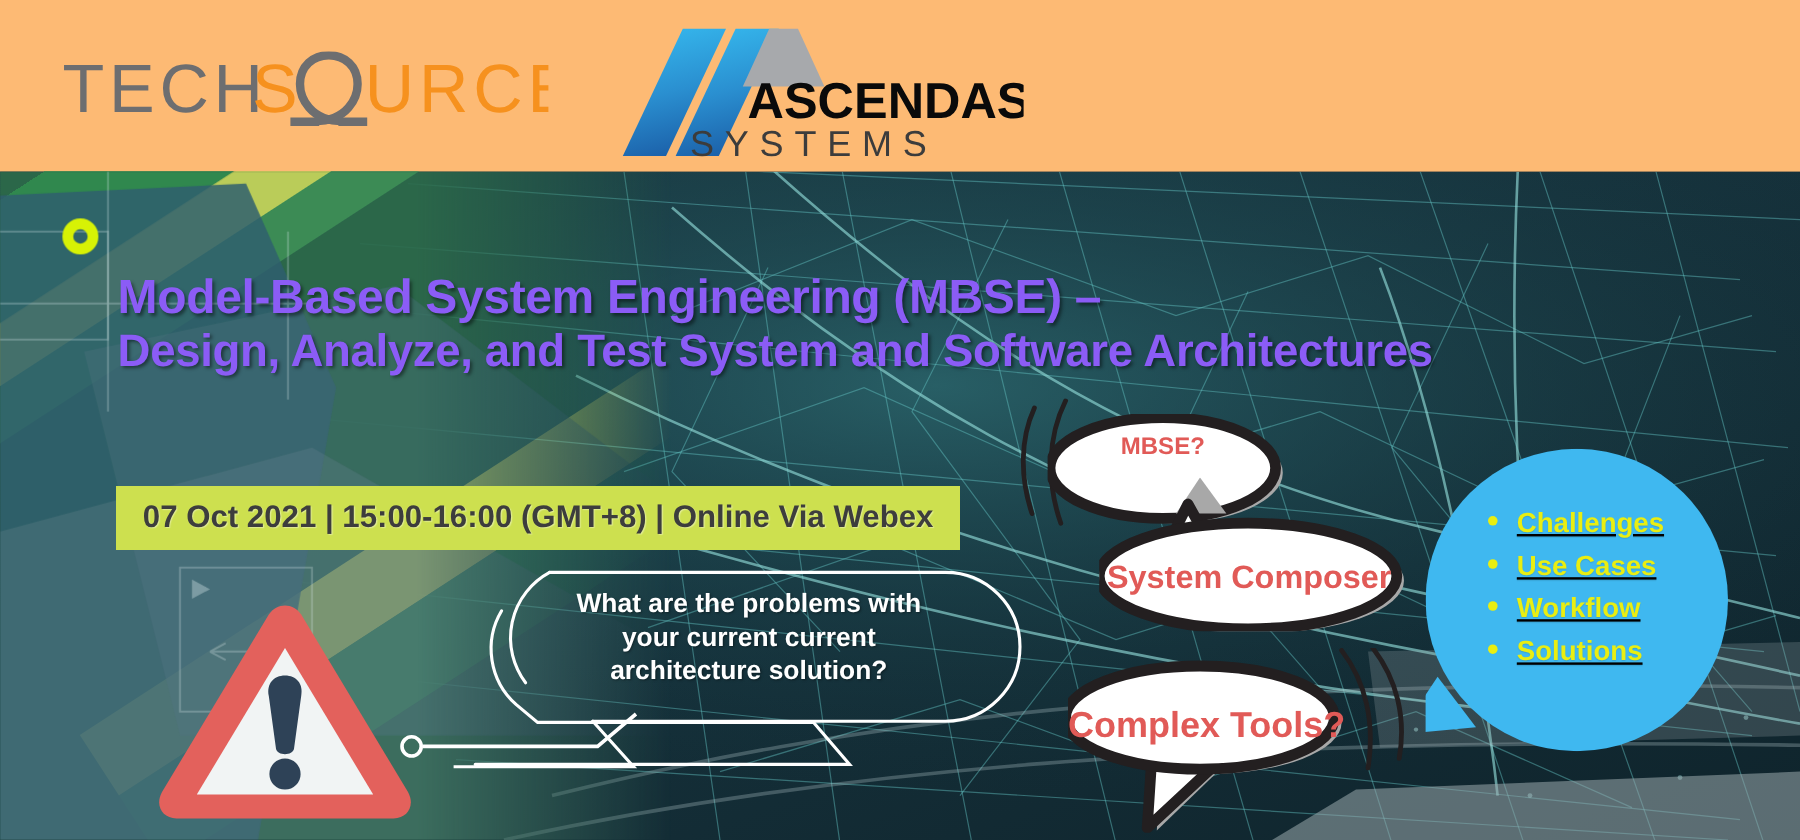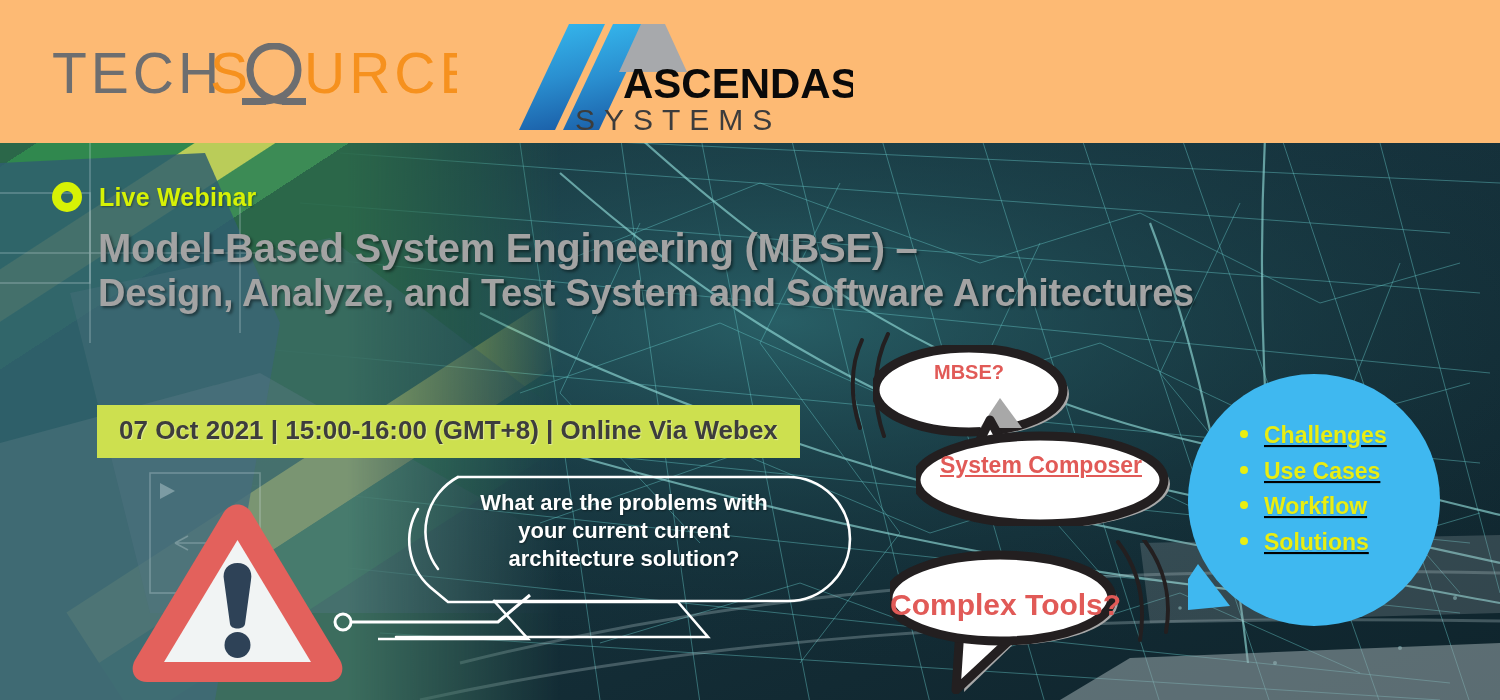--- a/index.html
+++ b/index.html
@@ -19,21 +19,21 @@
   .bg-mesh{position:absolute;inset:0;}
   .bg-left{position:absolute;left:0;top:0;width:560px;height:557px;overflow:hidden;}
 
   
   .live-row{position:absolute;left:52px;top:182px;display:flex;align-items:center;gap:17px;z-index:20;}
   .live-dot{width:30px;height:30px;border-radius:50%;border:9px solid #d7f205;box-sizing:border-box;}
   .live-label{font-size:25px;font-weight:bold;color:#d7f205;letter-spacing:.2px;
               text-shadow:1px 1px 2px rgba(0,0,0,.35);}
 
   
-  .title{position:absolute;left:98px;top:226px;z-index:20;color:#a3a3a3;
+  .title{position:absolute;left:98px;top:226px;z-index:20;color:#8b5cf6;
          text-shadow:2px 2px 3px rgba(0,0,0,.45);}
   .title-l1{font-size:40px;font-weight:bold;line-height:1.12;letter-spacing:-.3px;white-space:nowrap;}
   .title-l2{font-size:38px;font-weight:bold;line-height:1.2;letter-spacing:-.3px;white-space:nowrap;}
 
   
   .datebar{position:absolute;left:97px;top:376px;background:#cde04f;
            padding:10px 22px 12px 22px;z-index:20;margin-top:29px;}
   .datebar span{font-size:26px;font-weight:bold;color:#3d3d3d;white-space:nowrap;
                 text-shadow:1px 1px 1px rgba(255,255,255,.4);}
 
@@ -196,21 +196,20 @@
         <path d="M100 6 L136 6 L86 112 L50 112 Z" fill="url(#agrad)"></path>
         <path d="M128 6 L152 6 L174 54 L106 54 Z" fill="#a7a9ac"></path>
         <text x="110" y="80" font-family="'Liberation Sans',sans-serif" font-size="42" font-weight="bold" fill="#0a0a0a">ASCENDAS</text>
         <text x="62" y="112" font-family="'Liberation Sans',sans-serif" font-size="30" letter-spacing="9" fill="#3c3c3c">SYSTEMS</text>
       </svg>
     </div>
   </div>
 
   <div class="live-row">
     <span class="live-dot"></span>
-    <span class="live-label">Live Webinar</span>
   </div>
 
   <div class="title">
     <div class="title-l1">Model-Based System Engineering (MBSE) –</div>
     <div class="title-l2">Design, Analyze, and Test System and Software Architectures</div>
   </div>
 
   <div class="datebar">
     <span>07 Oct 2021 | 15:00-16:00 (GMT+8) | Online Via Webex</span>
   </div>
@@ -272,21 +271,21 @@
     <div class="txt" style="top:16px;font-size:20px;">MBSE?</div>
   </div>
 
   <div class="cbubble" style="left:916px;top:434px;width:250px;height:110px;">
     <svg width="262" height="128" viewBox="0 0 262 128" style="position:absolute;left:0;top:-36px;">
       <path d="M64 30 L84 0 L106 30 Z" fill="#a8a8a8"></path>
       <ellipse cx="130" cy="86" rx="124" ry="44" fill="#a8a8a8"></ellipse>
       <path d="M54 62 L74 22 L96 62 Z" fill="#ffffff" stroke="#231f20" stroke-width="9" stroke-linejoin="round"></path>
       <ellipse cx="124" cy="82" rx="124" ry="44" fill="#ffffff" stroke="#231f20" stroke-width="9"></ellipse>
     </svg>
-    <div class="txt" style="top:18px;font-size:23px;text-decoration:underline;">System Composer</div>
+    <div class="txt" style="top:32px;font-size:27px;">System Composer</div>
   </div>
 
   <div class="cbubble" style="left:890px;top:558px;width:222px;height:92px;">
     <svg width="240" height="150" viewBox="0 0 240 150" style="position:absolute;left:0;top:-14px;">
       <ellipse cx="116" cy="58" rx="112" ry="43" fill="#a8a8a8"></ellipse>
       <path d="M78 85 L74 148 L132 92 Z" fill="#a8a8a8"></path>
       <path d="M70 85 L66 146 L124 92 Z" fill="#ffffff" stroke="#231f20" stroke-width="9" stroke-linejoin="round"></path>
       <ellipse cx="110" cy="54" rx="112" ry="43" fill="#ffffff" stroke="#231f20" stroke-width="9"></ellipse>
     </svg>
     <div class="txt" style="top:30px;font-size:30px;">Complex Tools?</div>

